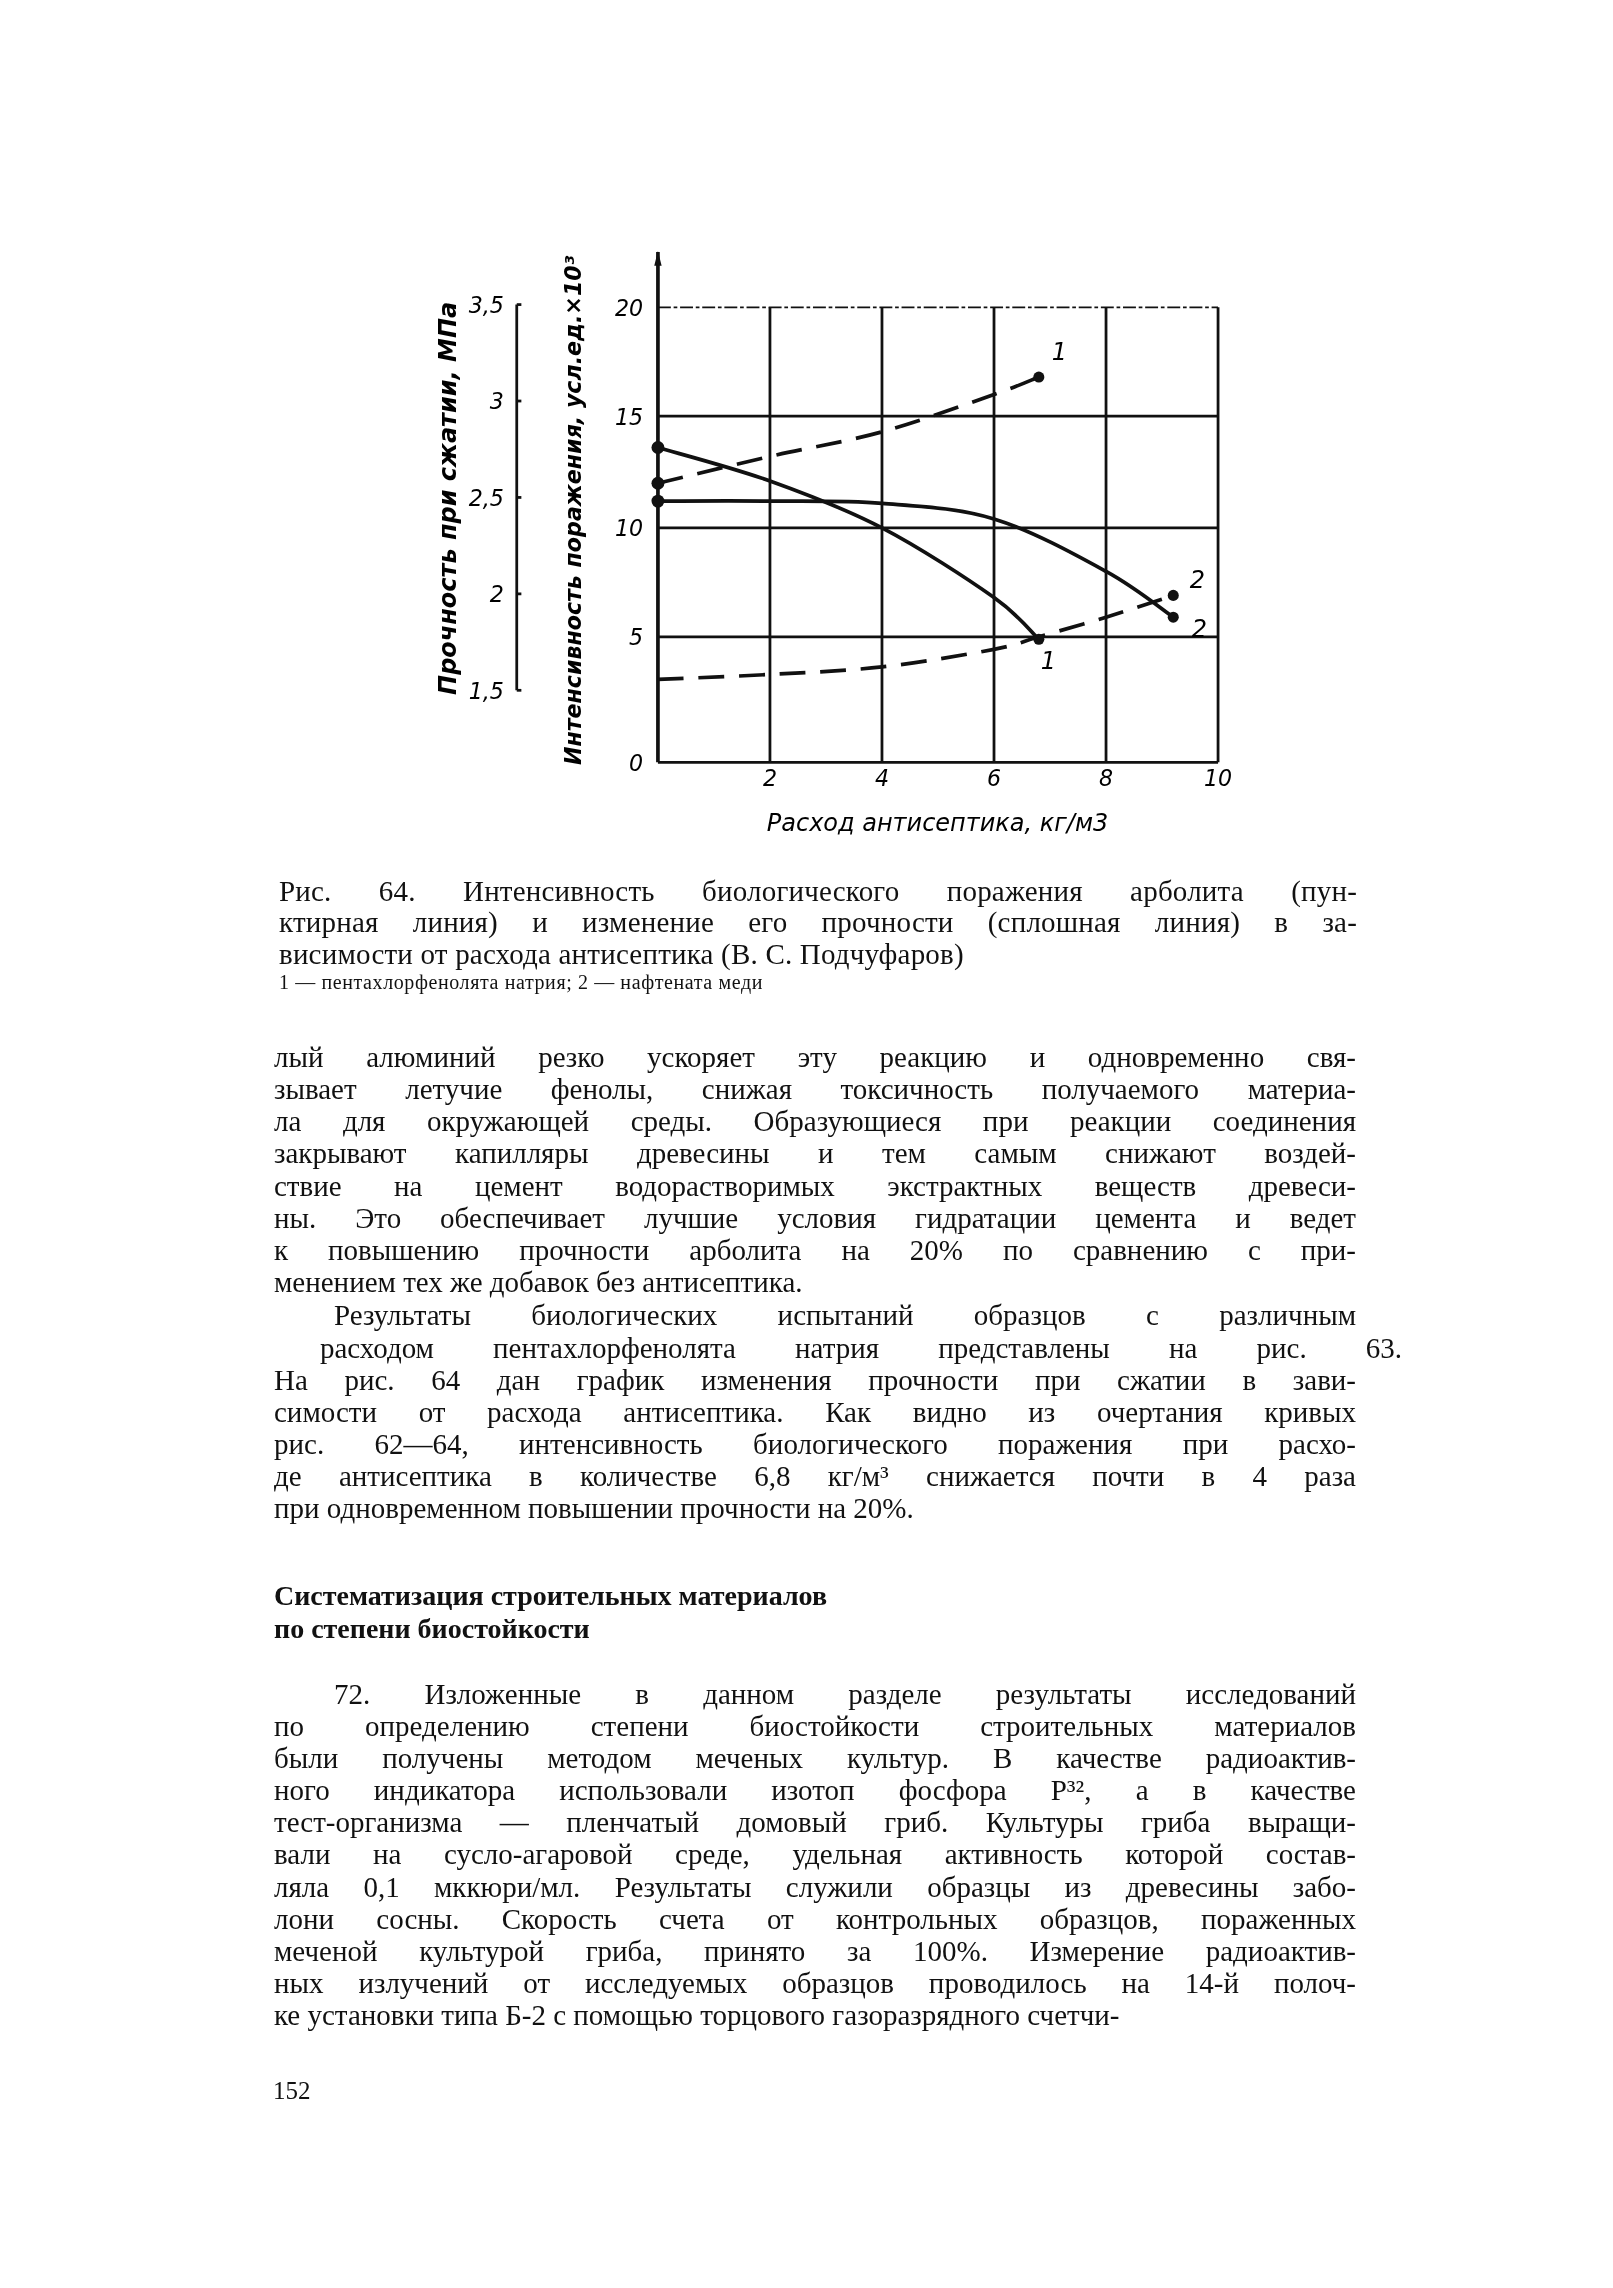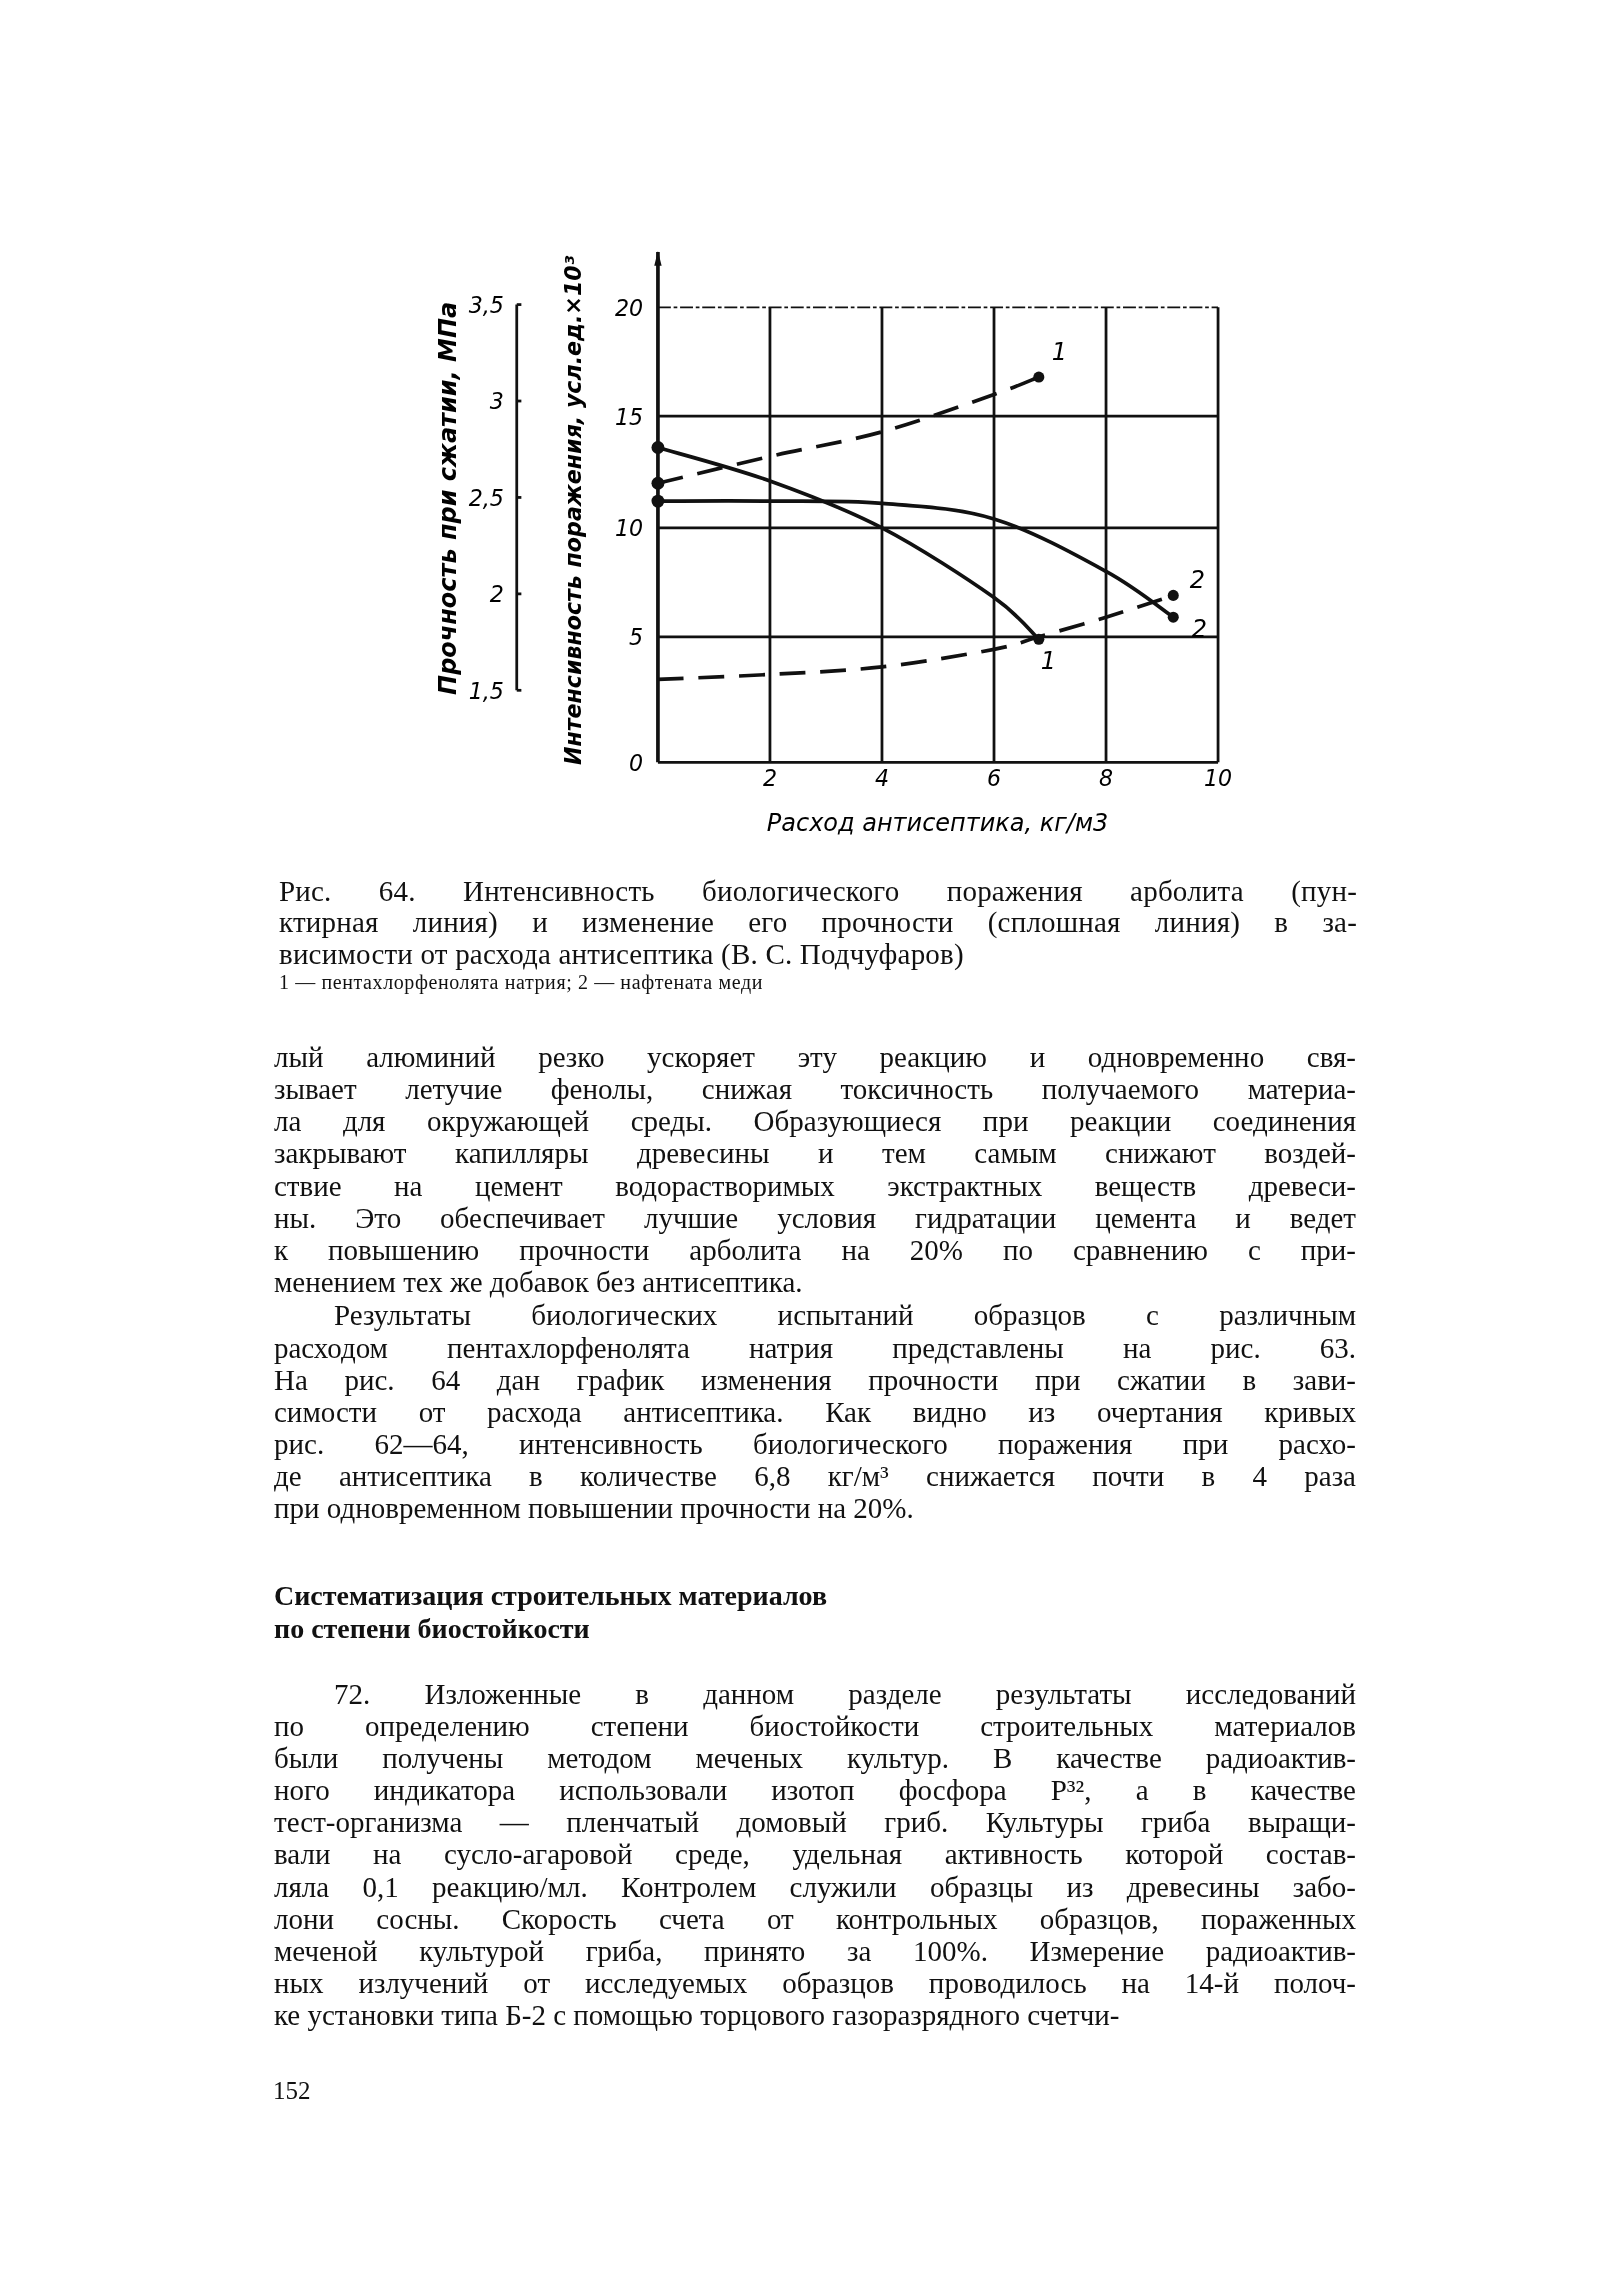--- a/index.html
+++ b/index.html
@@ -96,37 +96,37 @@
     <div class="body-line" style="top: 1073px;">зывает летучие фенолы, снижая токсичность получаемого материа-</div>
     <div class="body-line" style="top: 1105px;">ла для окружающей среды. Образующиеся при реакции соединения</div>
     <div class="body-line" style="top: 1137px;">закрывают капилляры древесины и тем самым снижают воздей-</div>
     <div class="body-line" style="top: 1170px;">ствие на цемент водорастворимых экстрактных веществ древеси-</div>
     <div class="body-line" style="top: 1202px;">ны. Это обеспечивает лучшие условия гидратации цемента и ведет</div>
     <div class="body-line" style="top: 1234px;">к повышению прочности арболита на 20% по сравнению с при-</div>
     <div class="body-line last" style="top: 1266px;">менением тех же добавок без антисептика.</div>
   </div>
 <div id="p2">
     <div class="body-line indent" style="top: 1299px;">Результаты биологических испытаний образцов с различным</div>
-    <div class="body-line" style="top: 1332px;">расходом пентахлорфенолята натрия представлены на рис. 63.</div>
+    <div class="body-line" style="top: 1332px; margin-left: 46px;">расходом пентахлорфенолята натрия представлены на рис. 63.</div>
     <div class="body-line" style="top: 1364px;">На рис. 64 дан график изменения прочности при сжатии в зави-</div>
     <div class="body-line" style="top: 1396px;">симости от расхода антисептика. Как видно из очертания кривых</div>
     <div class="body-line" style="top: 1428px;">рис. 62—64, интенсивность биологического поражения при расхо-</div>
     <div class="body-line" style="top: 1460px;">де антисептика в количестве 6,8 кг/м³ снижается почти в 4 раза</div>
     <div class="body-line last" style="top: 1492px;">при одновременном повышении прочности на 20%.</div>
   </div>
 <div class="head-line" style="top:1580px">Систематизация строительных материалов</div>
 <div class="head-line" style="top:1613px">по степени биостойкости</div>
 <div id="p3">
     <div class="body-line indent" style="top: 1678px;">72. Изложенные в данном разделе результаты исследований</div>
     <div class="body-line" style="top: 1710px;">по определению степени биостойкости строительных материалов</div>
     <div class="body-line" style="top: 1742px;">были получены методом меченых культур. В качестве радиоактив-</div>
     <div class="body-line" style="top: 1774px;">ного индикатора использовали изотоп фосфора P³², а в качестве</div>
     <div class="body-line" style="top: 1806px;">тест-организма — пленчатый домовый гриб. Культуры гриба выращи-</div>
     <div class="body-line" style="top: 1838px;">вали на сусло-агаровой среде, удельная активность которой состав-</div>
-    <div class="body-line" style="top: 1871px;">ляла 0,1 реакцию/мл. Контролем служили образцы из древесины забо-</div>
+    <div class="body-line" style="top: 1871px;">ляла 0,1 мккюри/мл. Результаты служили образцы из древесины забо-</div>
     <div class="body-line" style="top: 1903px;">лони сосны. Скорость счета от контрольных образцов, пораженных</div>
     <div class="body-line" style="top: 1935px;">меченой культурой гриба, принято за 100%. Измерение радиоактив-</div>
     <div class="body-line" style="top: 1967px;">ных излучений от исследуемых образцов проводилось на 14-й полоч-</div>
     <div class="body-line last" style="top: 1999px;">ке установки типа Б-2 с помощью торцового газоразрядного счетчи-</div>
   </div>
 
 <div class="page-num">152</div>
 
 
 </body></html>

